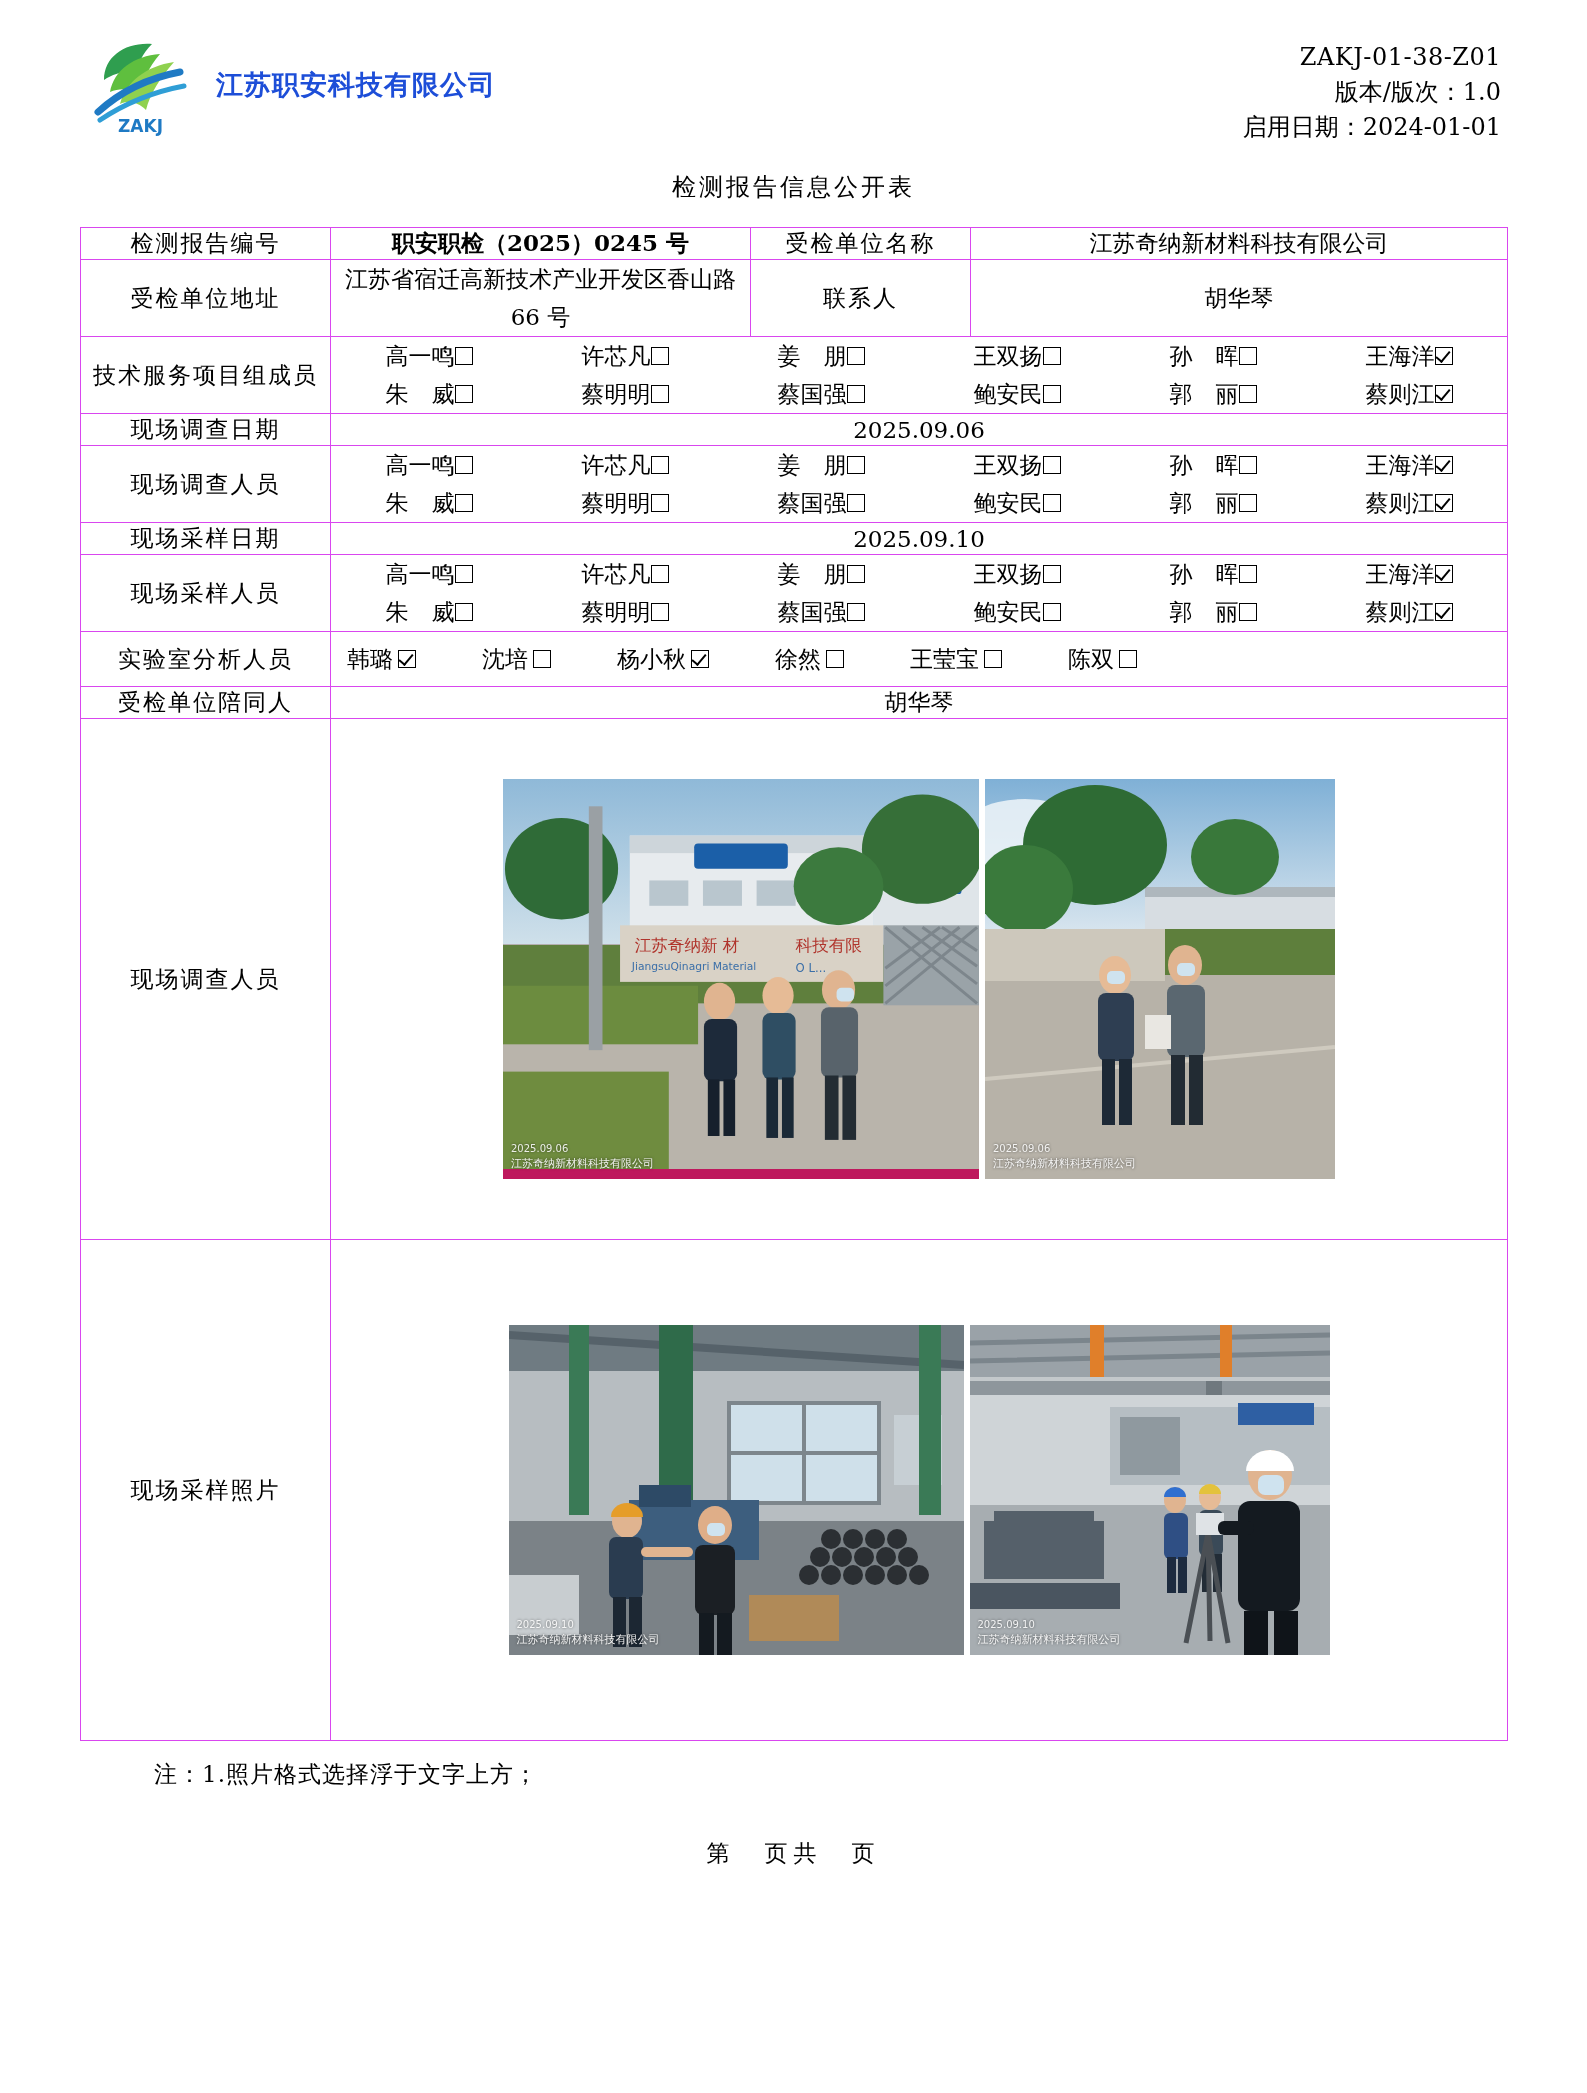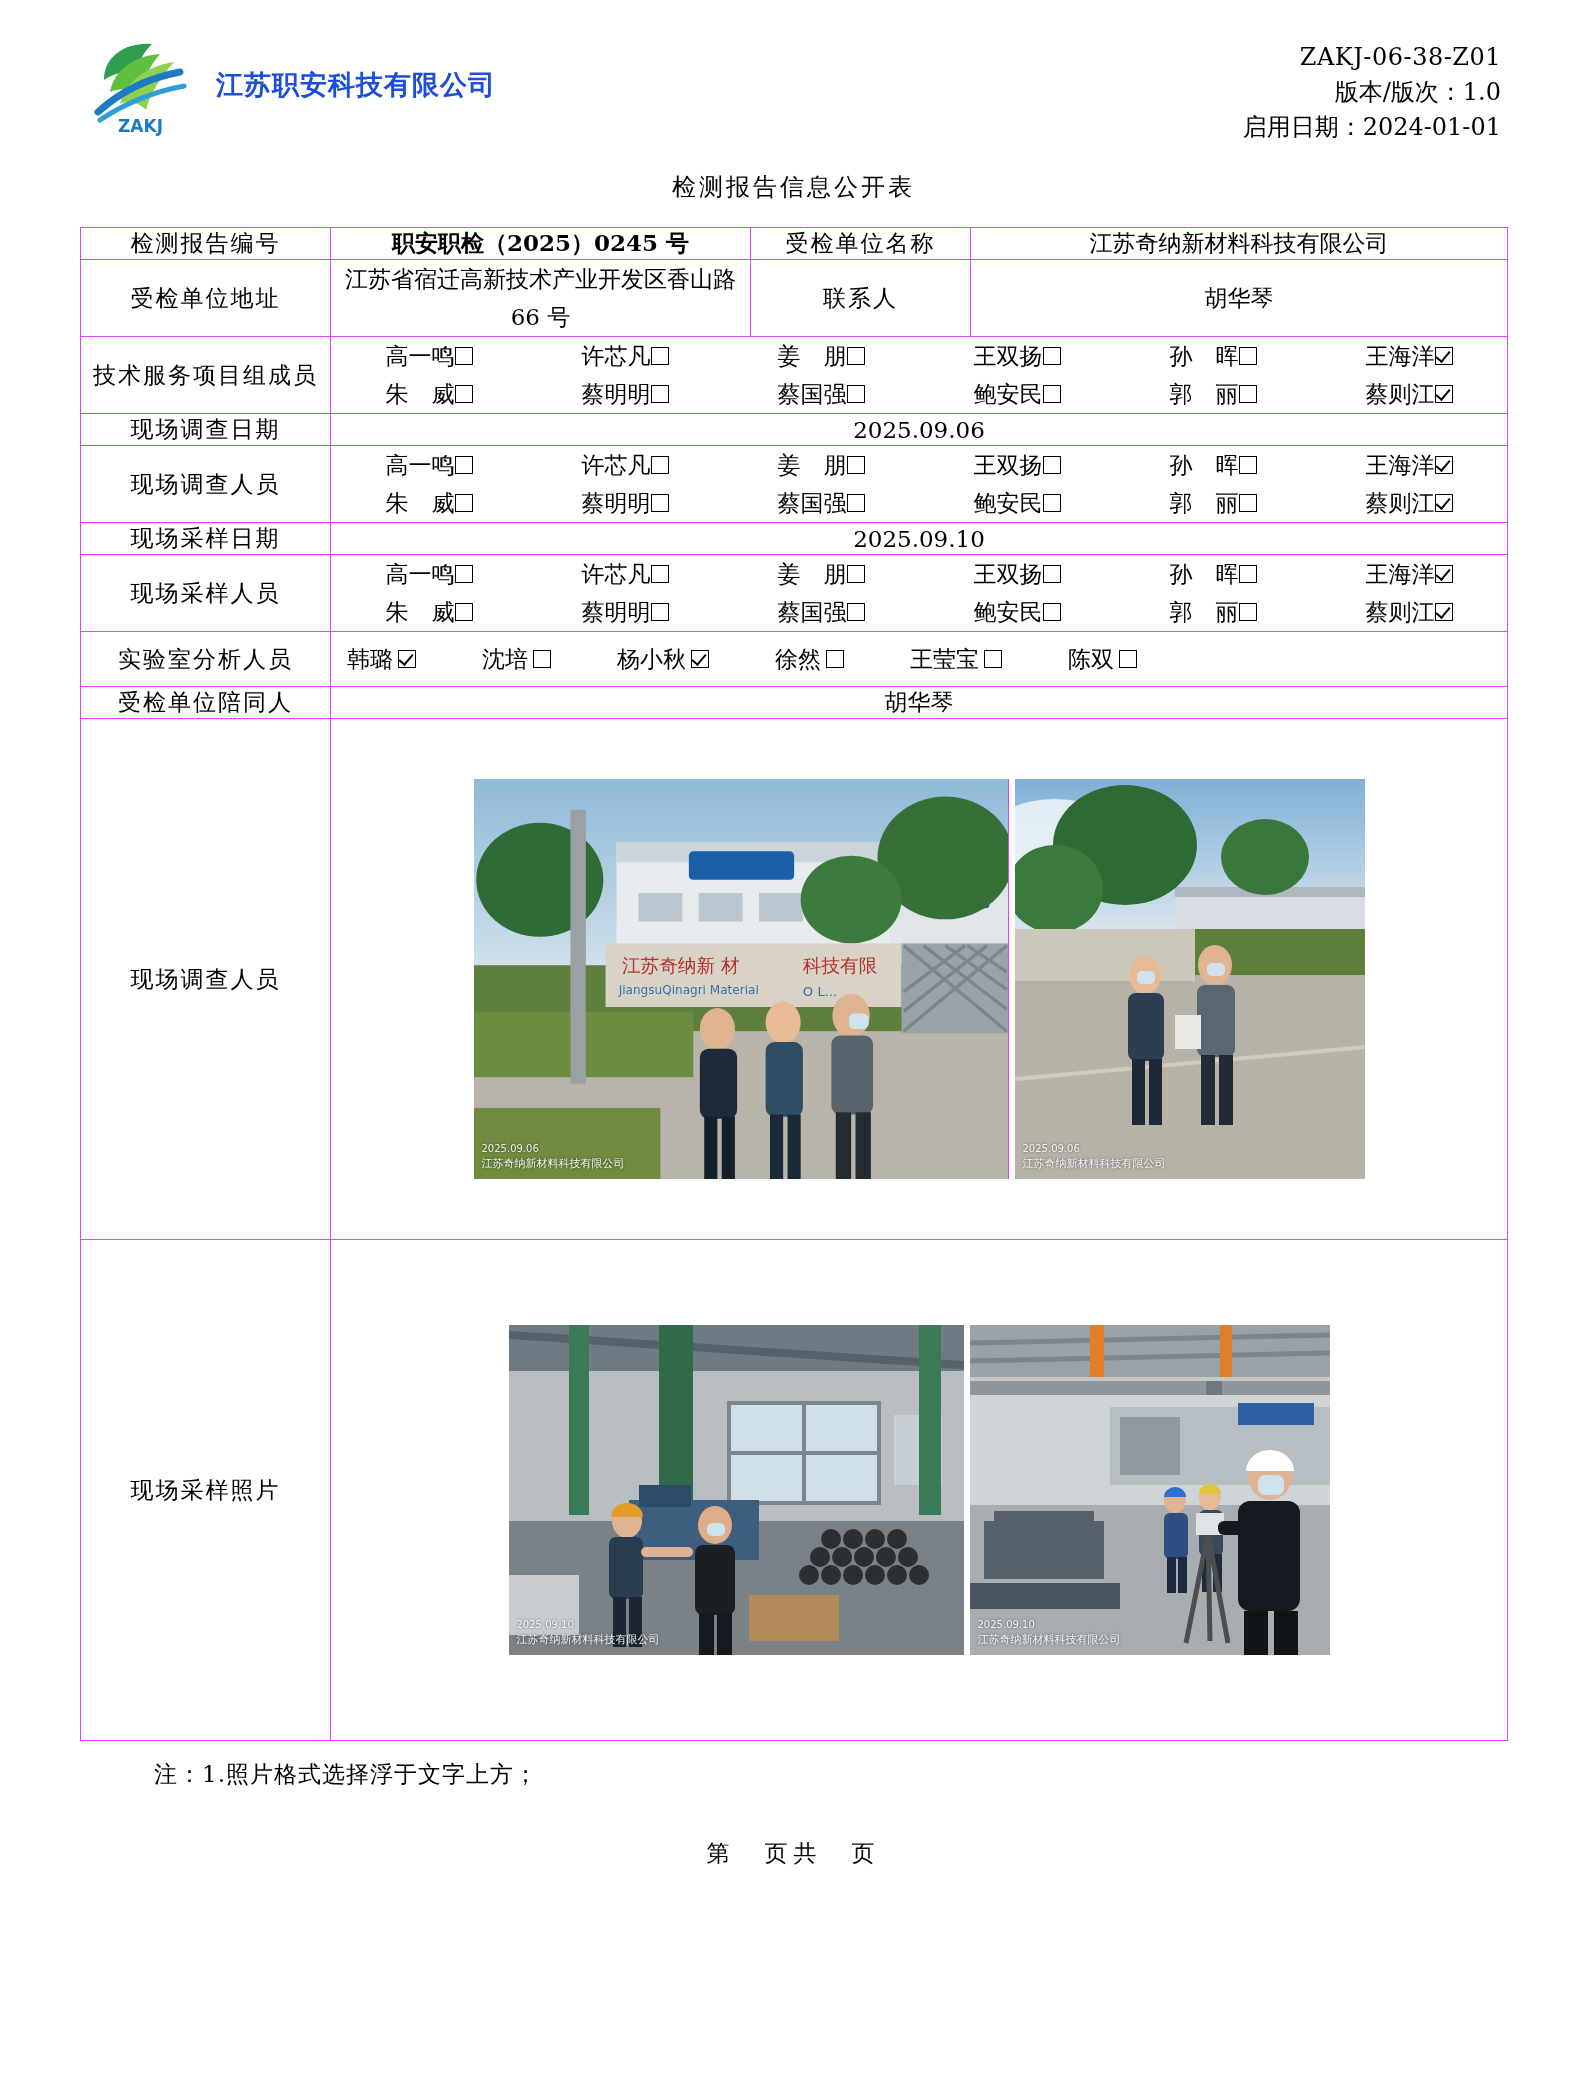--- a/index.html
+++ b/index.html
@@ -206,21 +206,21 @@
             <path d="M30 70 C36 48, 56 32, 84 28 C70 44, 60 60, 56 76 C48 68, 38 66, 30 70 Z" fill="#8fd14f"></path>
             <path d="M8 78 C30 58, 58 44, 90 38" stroke="#1f7ac4" stroke-width="7" fill="none" stroke-linecap="round"></path>
             <path d="M10 86 C34 70, 62 58, 94 52" stroke="#2f9ed6" stroke-width="5" fill="none" stroke-linecap="round"></path>
           </g>
           <text x="28" y="98" font-family="DejaVu Sans, sans-serif" font-size="17" font-weight="bold" fill="#1f7ac4">ZAKJ</text>
         </svg>
       </div>
       <div class="brand-name">江苏职安科技有限公司</div>
     </div>
     <div class="header-right">
-      <div class="code">ZAKJ-06-38-Z01</div>
+      <div class="code">ZAKJ-01-38-Z01</div>
       <div>版本/版次：1.0</div>
       <div>启用日期：2024-01-01</div>
     </div>
   </div>
 
   <div class="doc-title">检测报告信息公开表</div>
 
   <table class="main">
     <colgroup>
       <col style="width:250px">
@@ -463,21 +463,21 @@
       <tr>
         <td class="lbl">受检单位陪同人</td>
         <td class="val-center" colspan="3">胡华琴</td>
       </tr>
 
       <tr>
         <td class="lbl" style="height:520px">现场调查人员</td>
         <td class="photo-cell" colspan="3">
           <div class="photo-pair">
 
-            <div class="photo" style="width:535px;height:400px;background:#d946ef;">
+            <div class="photo" style="width:476px;height:400px;background:#be185d;">
               <svg class="scene" viewBox="0 0 488 400" preserveAspectRatio="none" xmlns="http://www.w3.org/2000/svg">
                 <defs>
                   <linearGradient id="sky1" x1="0" y1="0" x2="0" y2="1">
                     <stop offset="0%" stop-color="#8fb9d8"></stop>
                       <stop offset="100%" stop-color="#cfe0ea"></stop>
                   </linearGradient>
                 </defs>
                 <rect x="0" y="0" width="488" height="170" fill="url(#sky1)"></rect>
 
                 <rect x="130" y="58" width="250" height="120" fill="#e7ebee"></rect>

